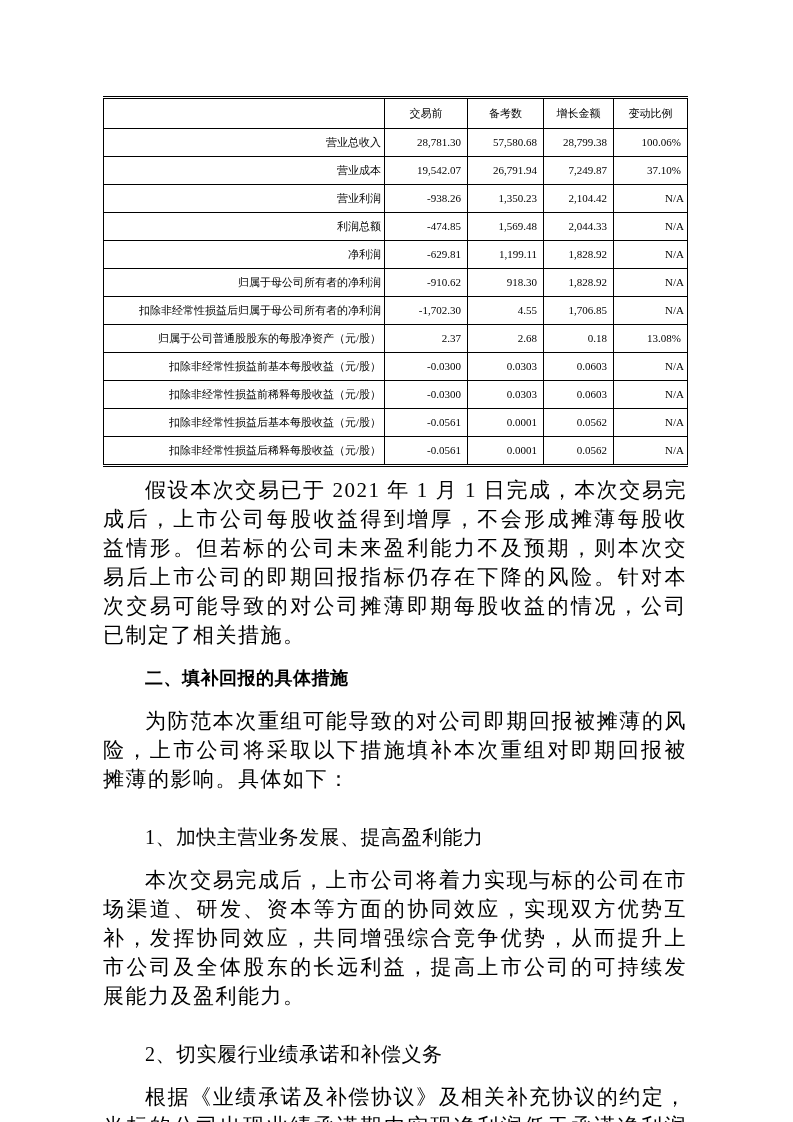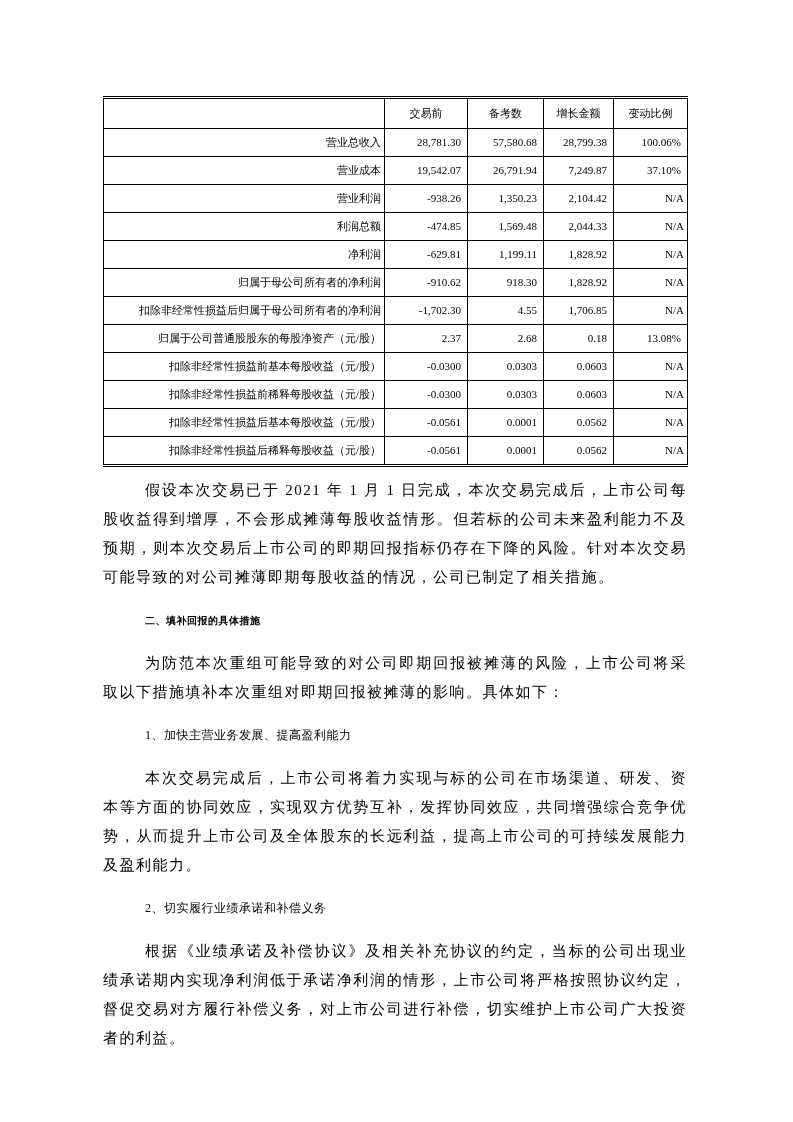--- a/index.html
+++ b/index.html
@@ -55,46 +55,46 @@
     margin-top: 32px;
   }
   td.cell-center {
     text-align: center;
     margin-top: 36px;
   }
   
   .body-p {
     width: 584px;
     margin: 14px 0 0 0;
-    font-size: 15px;
+    font-size: 21px;
     line-height: 29px;
     letter-spacing: 1.5px;
     text-align: justify;
     text-align-last: left;
     text-indent: 42px;
   }
   .body-p.first-after-table {
     margin-top: 9px;
   }
   .sec-heading {
     width: 584px;
     margin: 14px 0 0 0;
     padding-left: 42px;
     box-sizing: border-box;
-    font-size: 10px;
+    font-size: 18px;
     line-height: 29px;
     font-weight: bold;
     letter-spacing: 0.5px;
   }
   .sub-heading {
     width: 584px;
-    margin: 14px 0 0 0;
+    margin: 29px 0 0 0;
     padding-left: 42px;
     box-sizing: border-box;
-    font-size: 12px;
+    font-size: 20px;
     line-height: 29px;
     font-weight: normal;
     letter-spacing: 0.5px;
   }
 </style>
 </head>
 <body>
 
 <div class="page">
 

